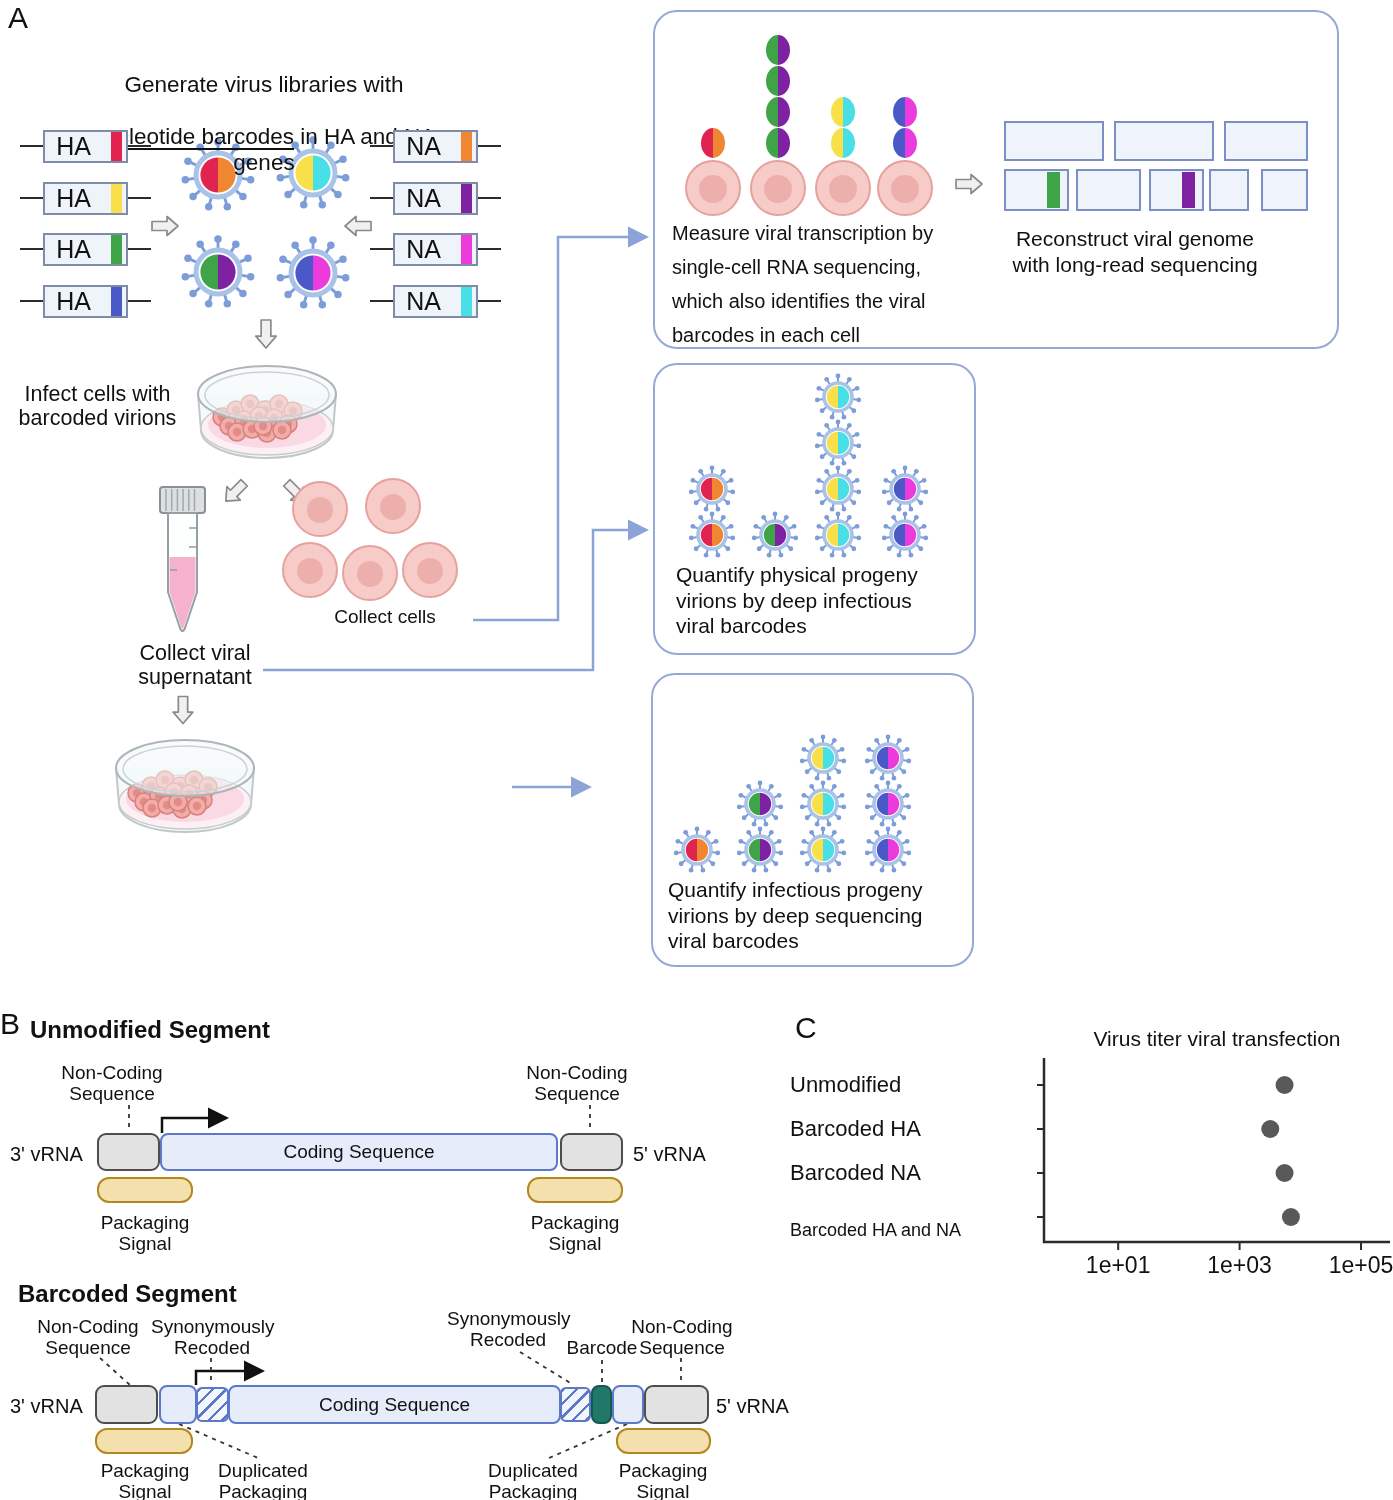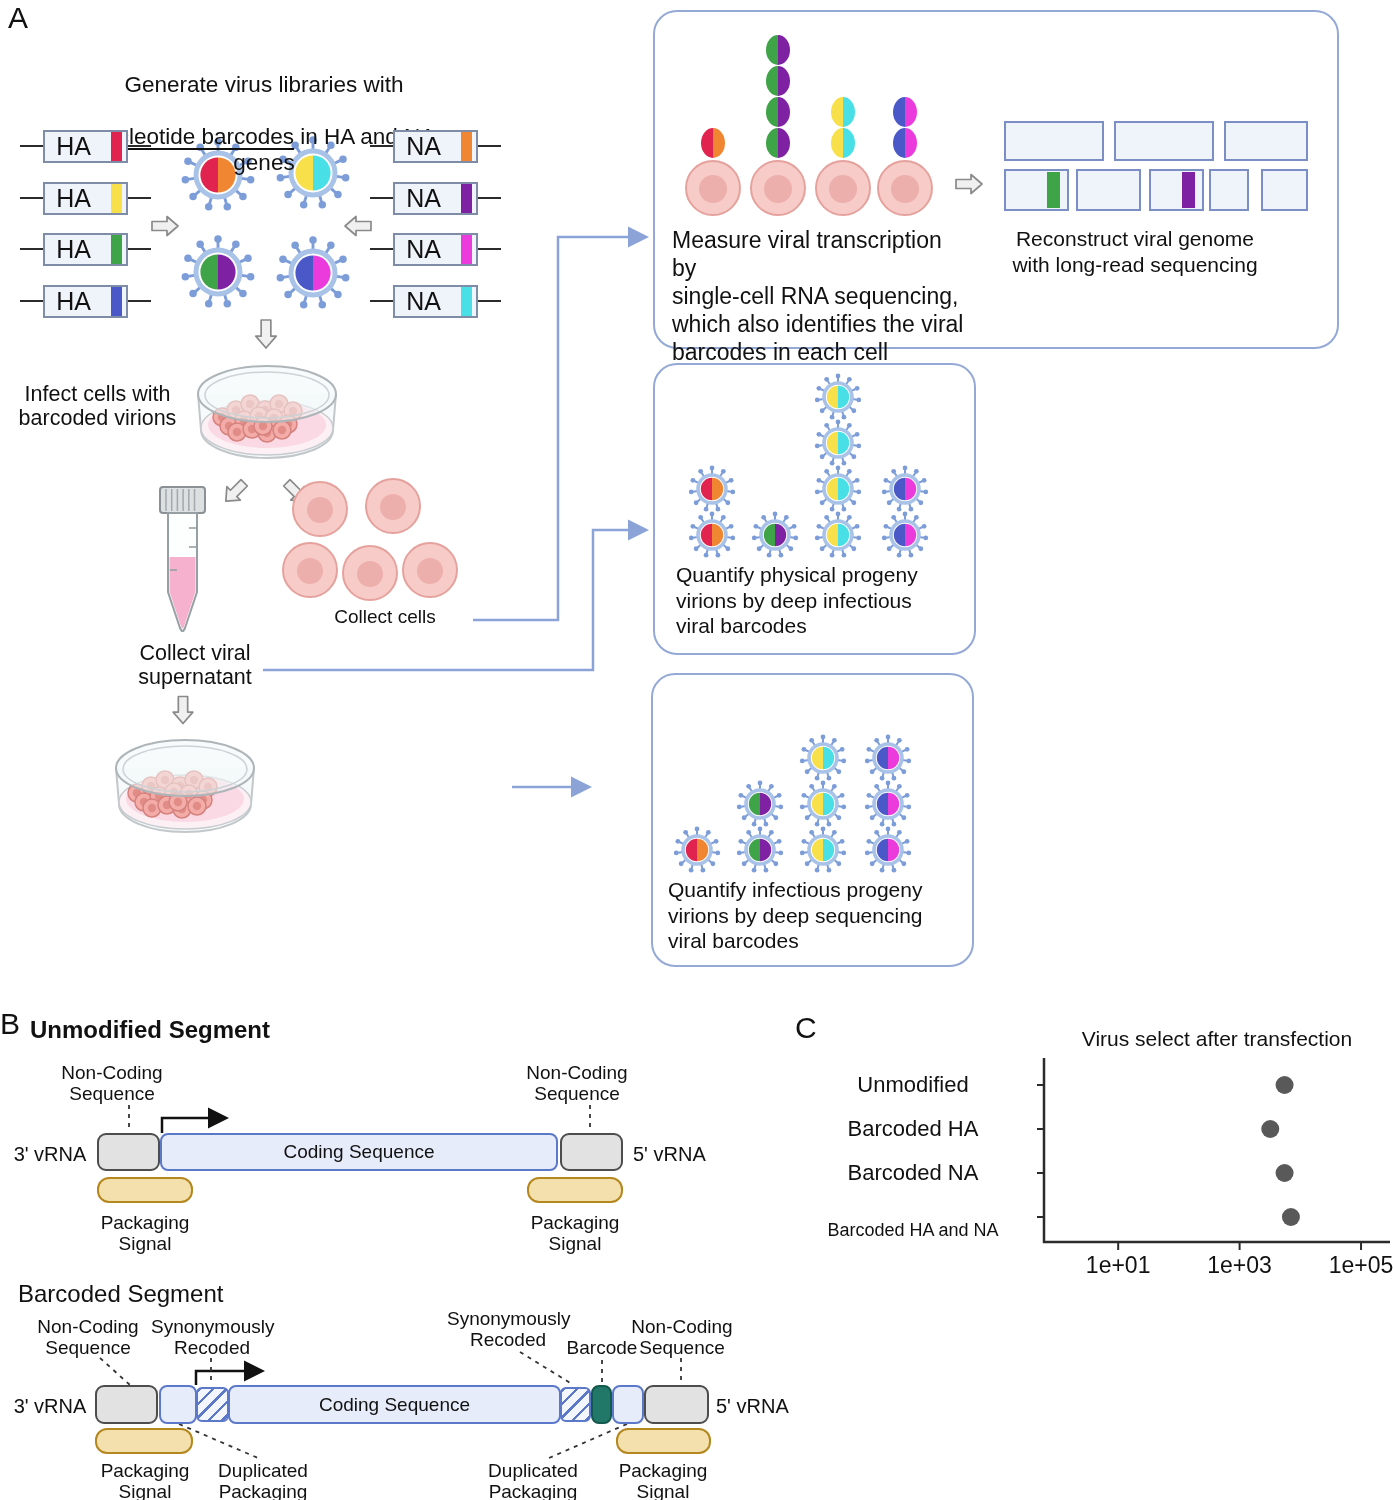--- a/index.html
+++ b/index.html
@@ -1,19 +1,19 @@
 <!DOCTYPE html>
 <html><head>
 <meta charset="utf-8">
 <style>
   html,body{margin:0;padding:0;background:#fff}
   #fig{position:relative;width:1393px;height:1500px;font-family:"Liberation Sans",sans-serif;color:#111;overflow:hidden;background:#fff}
   .txt{position:absolute;white-space:pre-line;line-height:1.2}
   .center{text-align:center}
-  .right{text-align:center}
+  .right{text-align:left}
   .panel{position:absolute;border:2.5px solid var(--panel-border,#94A9D6);border-radius:24px;background:transparent}
   .seg{position:absolute;box-sizing:border-box}
   .seg-ncr{background:var(--ncr-fill,#E2E2E2);border:2px solid var(--ncr-border,#4D4D4D);border-radius:9px}
   .seg-coding{background:var(--coding-fill,#E7ECFB);border:2px solid var(--coding-border,#5C78C9);border-radius:8px;display:flex;align-items:center;justify-content:center;font-size:19px}
   .seg-blue{background:var(--coding-fill,#E7ECFB);border:2px solid var(--coding-border,#5C78C9);border-radius:8px}
   .seg-hatch{border:2px solid var(--coding-border,#5C78C9);border-radius:6px;
     background:repeating-linear-gradient(135deg,var(--coding-border,#5C78C9) 0 2.5px,#F3F6FD 2.5px 9.5px)}
   .seg-teal{background:var(--barcode-teal,#217868);border:2px solid #14594D;border-radius:8px}
   .seg-pkg{background:var(--pkg-fill,#F3E0AC);border:2px solid var(--pkg-border,#B5871F);border-radius:12px}
   .gene-box{position:absolute;box-sizing:border-box;width:85px;height:33px;background:var(--gene-fill,#EFF3FA);border:2px solid var(--gene-border,#7E8CA8)}
@@ -918,35 +918,35 @@
       </div>
       <div class="wire" style="left:478px;top:300px;width:23px"></div>
     </div>
 
   <div class="txt center" style="left:15px;top:382px;width:165px;font-size:21.5px;line-height:24px">Infect cells with
 barcoded virions</div>
   <div class="txt center" style="left:300px;top:606px;width:170px;font-size:19px">Collect cells</div>
   <div class="txt center" style="left:125px;top:641px;width:140px;font-size:21.5px;line-height:24px">Collect viral
 supernatant</div>
 
-  <div class="txt" style="left:672px;top:226px;width:300px;font-size:23px;line-height:28px">Measure viral transcription by
+  <div class="txt" style="left:672px;top:216px;width:300px;font-size:20px;line-height:34px">Measure viral transcription by
 single-cell RNA sequencing,
 which also identifies the viral
 barcodes in each cell</div>
   <div class="txt center" style="left:983px;top:226px;width:304px;font-size:21px;line-height:25.5px">Reconstruct viral genome
 with long-read sequencing</div>
   <div class="txt" style="left:676px;top:562px;width:280px;font-size:21px;line-height:25.5px">Quantify physical progeny
 virions by deep infectious
 viral barcodes</div>
   <div class="txt" style="left:668px;top:877px;width:290px;font-size:21px;line-height:25.5px">Quantify infectious progeny
 virions by deep sequencing
 viral barcodes</div>
 
   <div class="txt" style="left:30px;top:1016px;font-size:24px;font-weight:bold">Unmodified Segment</div>
-  <div class="txt" style="left:18px;top:1280px;font-size:24px;font-weight:normal">Barcoded Segment</div>
+  <div class="txt" style="left:18px;top:1280px;font-size:24px;font-weight:bold">Barcoded Segment</div>
 
   <div class="txt center seg-label" style="left:52px;top:1062px;width:120px">Non-Coding
 Sequence</div>
   <div class="txt center seg-label" style="left:517px;top:1062px;width:120px">Non-Coding
 Sequence</div>
   <div class="txt right" style="left:10px;top:1142px;width:80px;font-size:20px">3' vRNA</div>
   <div class="txt" style="left:633px;top:1142px;width:90px;font-size:20px">5' vRNA</div>
   <div class="seg seg-ncr" style="left:97px;top:1133px;width:63px;height:38px"></div>
   <div class="seg seg-coding" style="left:160px;top:1133px;width:398px;height:38px">
       <span>Coding Sequence</span>
@@ -984,21 +984,21 @@
   <div class="seg seg-pkg" style="left:616px;top:1428px;width:95px;height:26px"></div>
   <div class="txt center seg-label" style="left:85px;top:1460px;width:120px">Packaging
 Signal</div>
   <div class="txt center seg-label" style="left:193px;top:1460px;width:140px">Duplicated
 Packaging Signal</div>
   <div class="txt center seg-label" style="left:463px;top:1460px;width:140px">Duplicated
 Packaging Signal</div>
   <div class="txt center seg-label" style="left:603px;top:1460px;width:120px">Packaging
 Signal</div>
 
-  <div class="txt center" style="left:1044px;top:1026px;width:346px;font-size:21px">Virus select after transfection</div>
+  <div class="txt center" style="left:1044px;top:1026px;width:346px;font-size:21px">Virus titer viral transfection</div>
   <div id="chart-ylabels">
       <div class="txt right" style="left:790px;top:1072px;width:246px;font-size:22px">Unmodified</div>
       <div class="txt right" style="left:790px;top:1116px;width:246px;font-size:22px">Barcoded HA</div>
       <div class="txt right" style="left:790px;top:1160px;width:246px;font-size:22px">Barcoded NA</div>
       <div class="txt right" style="left:790px;top:1220px;width:246px;font-size:18px">Barcoded HA and NA</div>
     </div>
   <div id="chart-xticks">
       <div class="txt center" style="left:1063.1817674150952px;top:1252px;width:110px;font-size:23px">1e+01</div>
       <div class="txt center" style="left:1184.6072178865834px;top:1252px;width:110px;font-size:23px">1e+03</div>
       <div class="txt center" style="left:1306.0326683580715px;top:1252px;width:110px;font-size:23px">1e+05</div>

